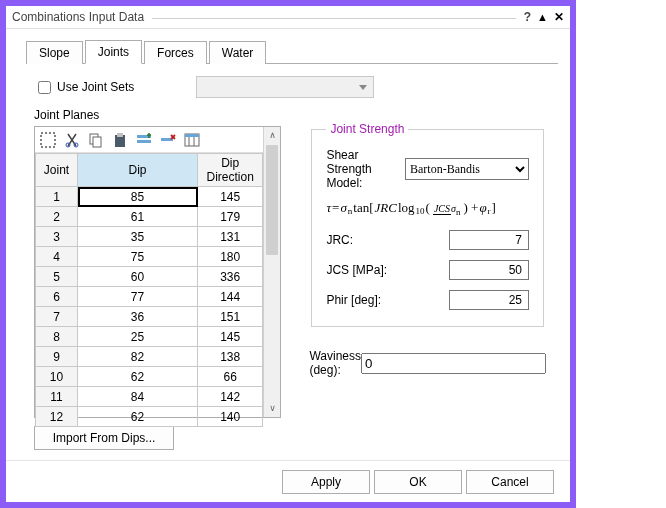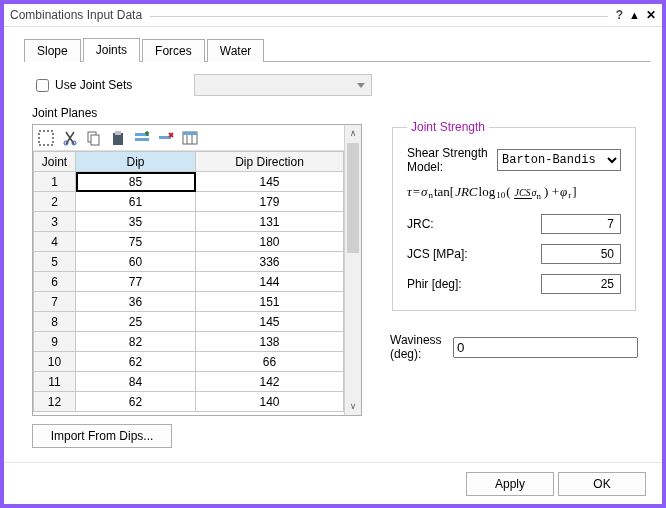--- a/index.html
+++ b/index.html
@@ -1,18 +1,18 @@
 <!DOCTYPE html>
 <html><head>
 <meta charset="utf-8">
 <style>
   * { box-sizing: border-box; }
   html, body { margin: 0; padding: 0; }
   body { font-family: "Segoe UI", Tahoma, Arial, sans-serif; font-size: 12px; color: #000; background: #fff; }
-  .window { width: 666px; height: 508px; border: 4px solid #8b5cf6; position: relative; background: #fff; }
+  .window { width: 576px; height: 508px; border: 6px solid #8b5cf6; position: relative; background: #fff; }
   .titlebar { display: flex; align-items: center; padding: 4px 6px; border-bottom: 1px solid #e0e0e0; }
   .titlebar .title { color: #444; white-space: nowrap; }
   .titlebar .long-line { flex: 1; border-top: 1px solid #d0d0d0; margin: 0 8px; position: relative; top: 1px; }
   .titlebar .q { color: #444; margin-right: 6px; font-weight: bold; cursor: default; }
   .titlebar .tri { color: #000; margin-right: 6px; font-size: 11px; cursor: pointer; }
   .titlebar .x { color: #000; font-weight: bold; cursor: pointer; }
 
   .tabs { display: flex; align-items: flex-end; margin: 10px 12px 0 20px; border-bottom: 1px solid #adadad; }
   .tab { padding: 4px 12px; border: 1px solid #adadad; border-bottom: none; margin-right: 2px; background: #fdfdfd; position: relative; top: 1px; cursor: pointer; }
   .tab.active { background: #fff; border-bottom: 1px solid #fff; }
@@ -48,21 +48,21 @@
   .col-dip { width: 120px; }
   .sel-cell { outline: 2px solid #000; outline-offset: -2px; }
 
   .import-btn { margin-top: 8px; height: 24px; width: 140px; text-align: right; background: #fdfdfd; border: 1px solid #adadad; display: inline-flex; align-items: center; justify-content: center; cursor: pointer; }
 
   fieldset.js { border: 1px solid #cfcfcf; padding: 12px 14px 16px 14px; margin-top: -4px; }
   fieldset.js legend { color: #a21caf; padding: 0 4px; background: #fff; }
   .field { display: flex; align-items: center; margin-bottom: 10px; }
   .field .lab { flex: 1; }
   .field input.val { width: 80px; height: 20px; border: 1px solid #767676; text-align: right; padding-right: 6px; font-family: inherit; font-size: 12px; }
-  select.model { width: 124px; height: 22px; border: 1px solid #767676; background: #fff; font-family: Liberation Mono, monospace; font-size: 12px; }
+  select.model { width: 124px; height: 22px; border: 1px solid #767676; background: #fff; font-family: Liberation Serif, serif; font-size: 12px; }
   .formula { font-family: "Times New Roman", serif; font-size: 13px; margin: 8px 0 14px 0; display: flex; align-items: center; gap: 1px; }
   .formula .frac { display: inline-flex; flex-direction: row; align-items: center; font-size: 10px; line-height: 1; position: relative; top: 1px; margin: 0 2px; }
   .formula .frac span:first-child { border-bottom: 1px solid #000; padding: 0 1px; }
   .sub { font-size: 9px; position: relative; top: 3px; }
 
   .wav-row { display: flex; align-items: center; margin-top: 22px; }
   .wav-row .lab { flex: 1; }
 
   .footer { position: absolute; left: 0; right: 0; bottom: 0; height: 42px; border-top: 1px solid #e6e6e6; display: flex; justify-content: flex-end; align-items: center; gap: 4px; padding-right: 16px; }
   .btn { width: 88px; height: 24px; border: 1px solid #adadad; background: #fdfdfd; display: inline-flex; align-items: center; justify-content: center; cursor: pointer; }
@@ -264,14 +264,15 @@
           <span class="lab">Waviness (deg):</span>
           <input class="val" value="0" style="">
         </div>
       </div>
     </div>
   </div>
 
   <div class="footer">
     <div class="btn">Apply</div>
     <div class="btn">OK</div>
+    <div class="btn">Cancel</div>
   </div>
 </div>
 
 </body></html>

